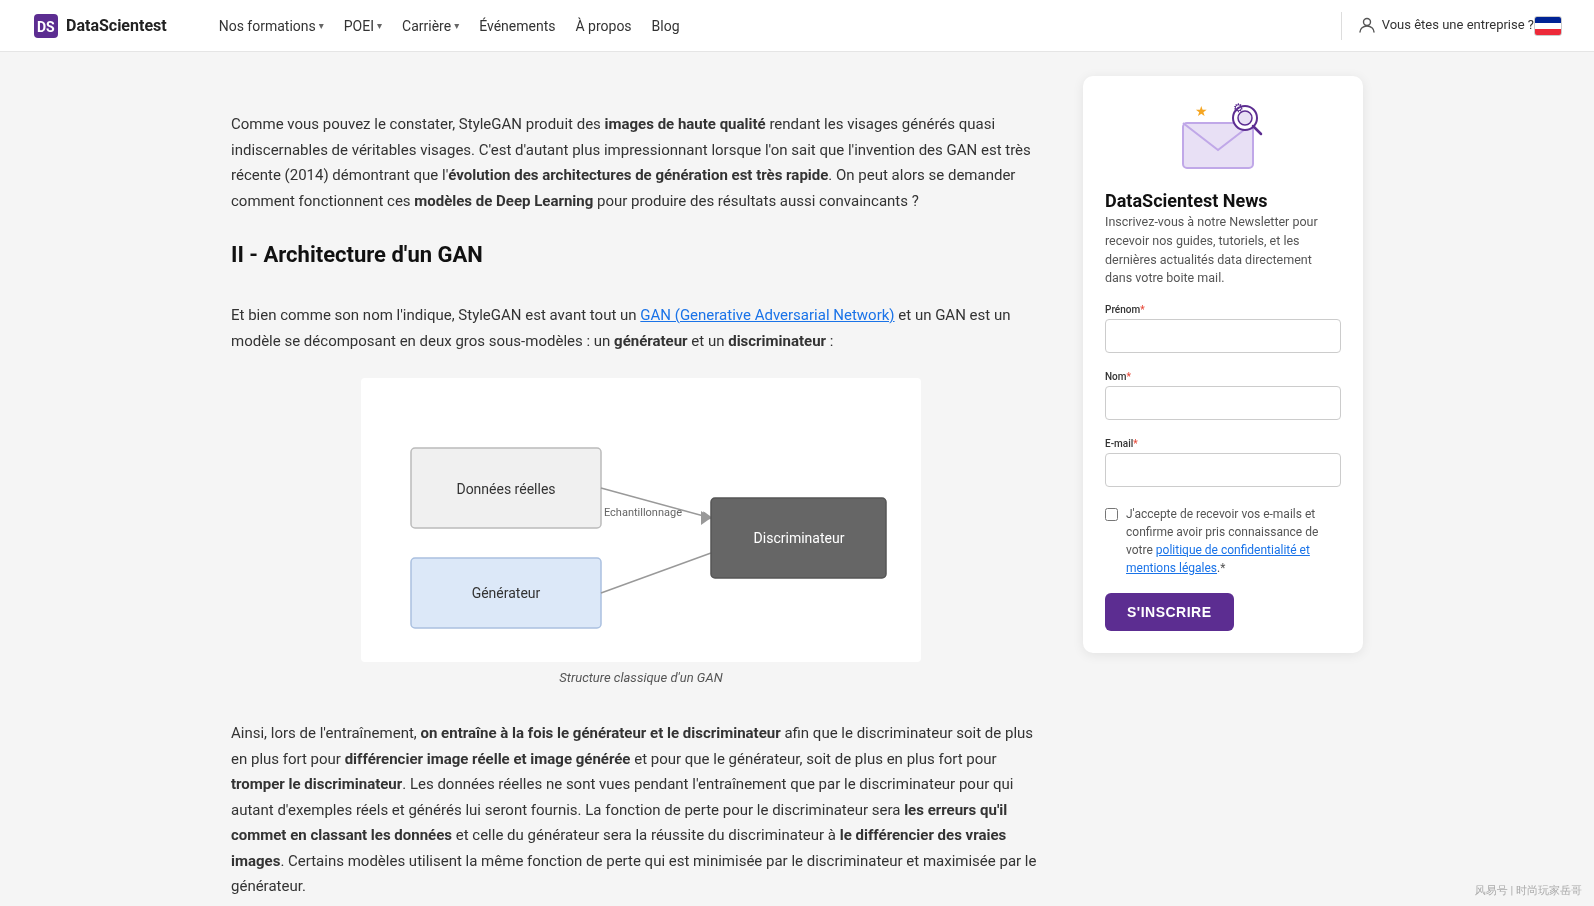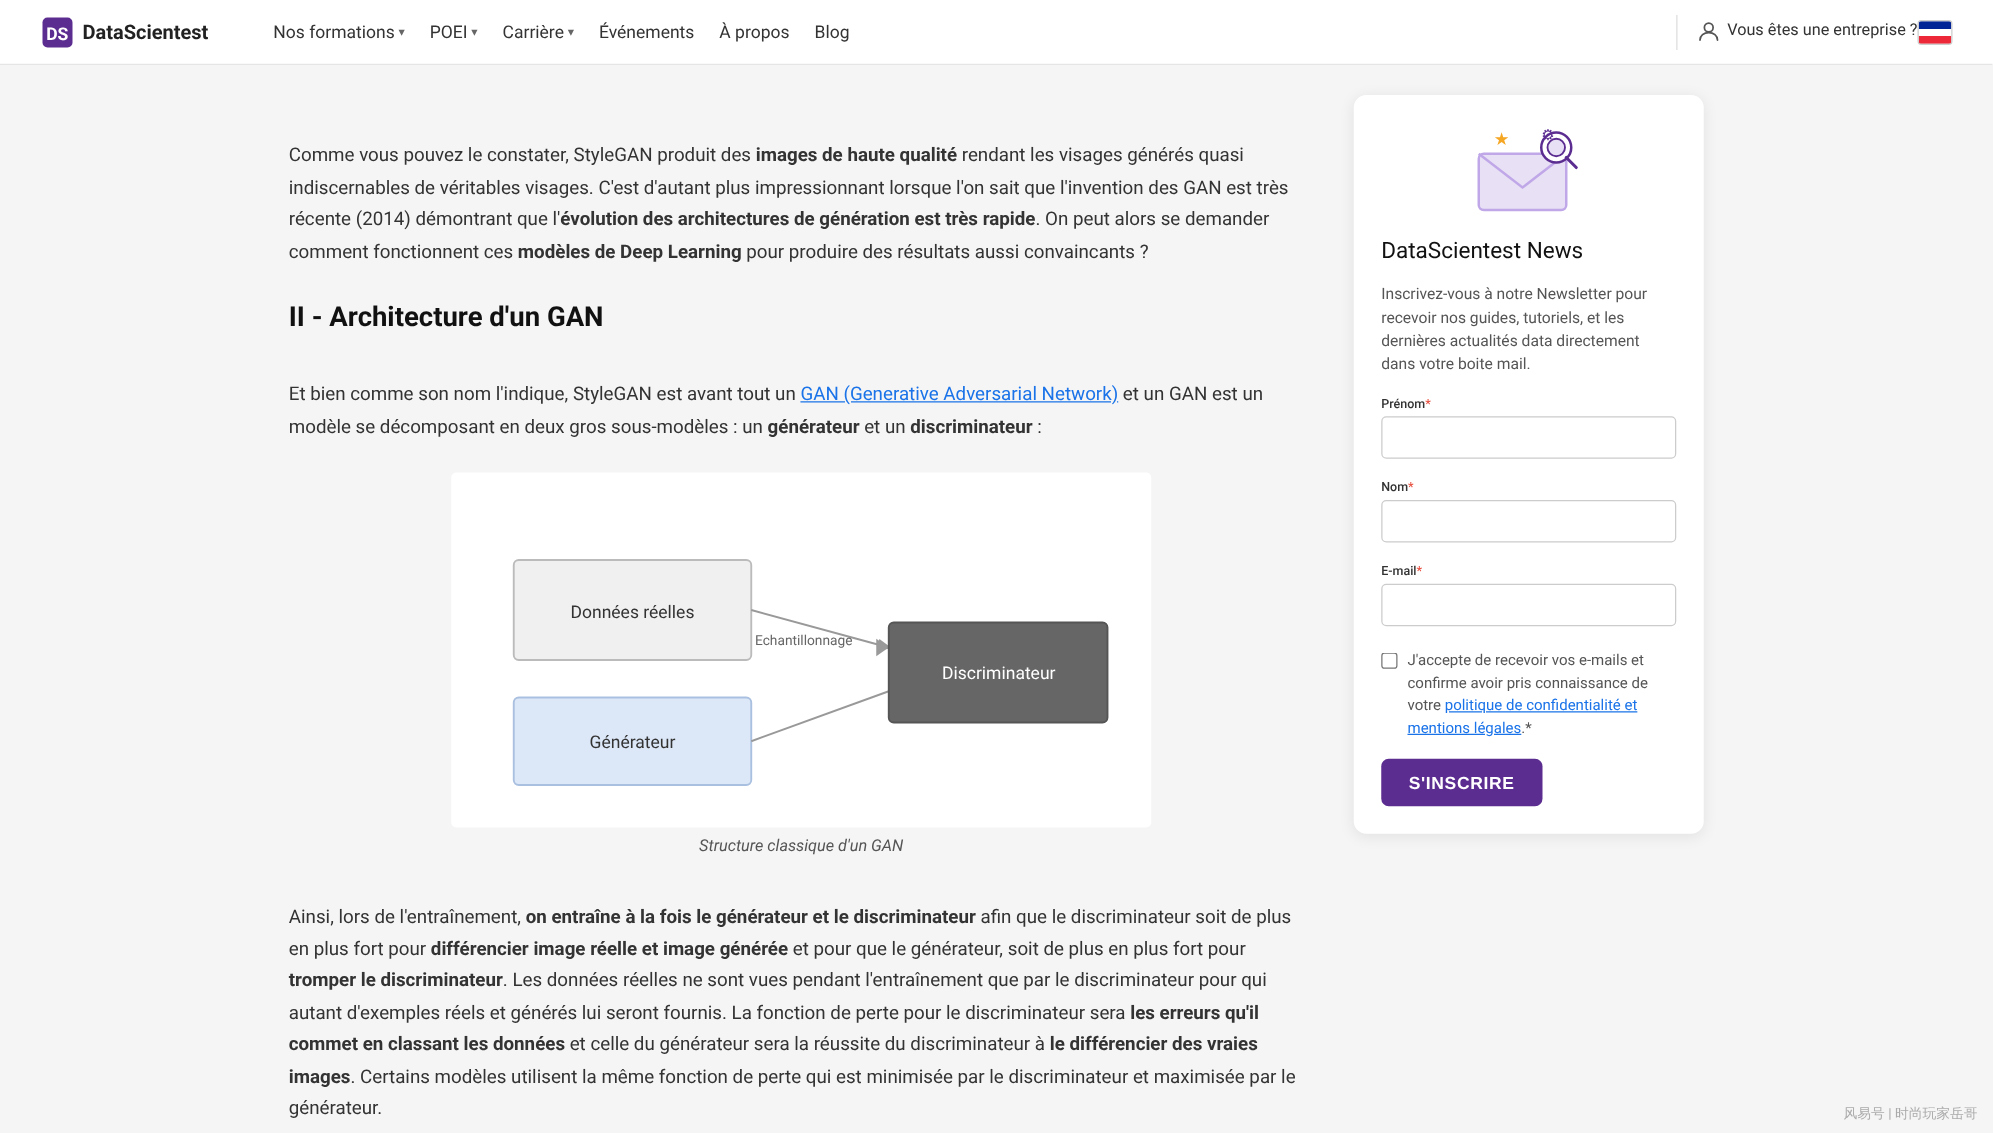--- a/index.html
+++ b/index.html
@@ -38,21 +38,21 @@
     .diagram-wrap { margin: 24px auto; display: flex; flex-direction: column; align-items: center; }
     .diagram-svg-wrap { background: #fff; padding: 20px; border-radius: 4px; }
     .diagram-caption { font-style: italic; font-size: 13px; color: #555; margin-top: 8px; }
 
     
     .block-quote { border-left: 4px solid #5c2d91; padding: 12px 18px; margin: 20px 0; font-style: italic; font-weight: 700; font-size: 15px; line-height: 1.7; color: #222; background: transparent; }
 
     
     .sidebar-card { background: #fff; border-radius: 10px; padding: 22px; box-shadow: 0 2px 12px rgba(0,0,0,0.08); }
     .sidebar-icon-wrap { display: flex; justify-content: center; margin-bottom: 12px; }
-    .sidebar-title { font-size: 18px; font-weight: 400; color: #111; margin-bottom: 16px; text-align: left; }
+    .sidebar-title { font-size: 18px; font-weight: 700; color: #111; margin-bottom: 2px; text-align: left; }
     .sidebar-desc { font-size: 12.5px; color: #555; line-height: 1.5; margin-bottom: 16px; }
     .form-label { font-size: 10px; font-weight: 500; color: #333; margin-bottom: 4px; display: block; }
     .form-label .req { color: #e74c3c; }
     .form-input { width: 100%; border: 1px solid #ccc; border-radius: 4px; padding: 8px 10px; font-size: 14px; color: #333; margin-bottom: 14px; outline: none; }
     .form-group { margin-bottom: 4px; }
     .checkbox-wrap { display: flex; align-items: flex-start; gap: 8px; margin-bottom: 16px; }
     .checkbox-wrap input { margin-top: 3px; flex-shrink: 0; }
     .checkbox-label { font-size: 12px; color: #555; line-height: 1.5; }
     .checkbox-label a { color: #1a73e8; text-decoration: underline; cursor: pointer; }
     .btn-subscribe { background: #5c2d91; color: #fff; border: none; border-radius: 6px; padding: 11px 22px; font-size: 14px; font-weight: 700; cursor: pointer; letter-spacing: 0.5px; }

